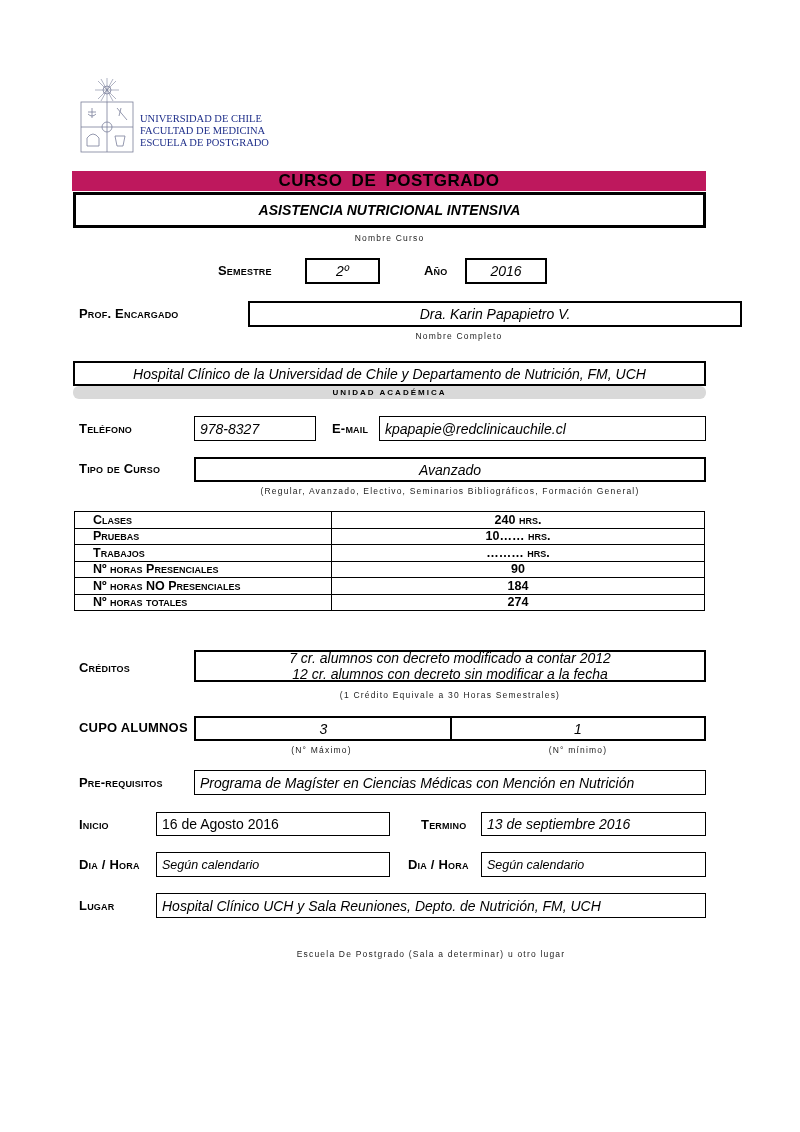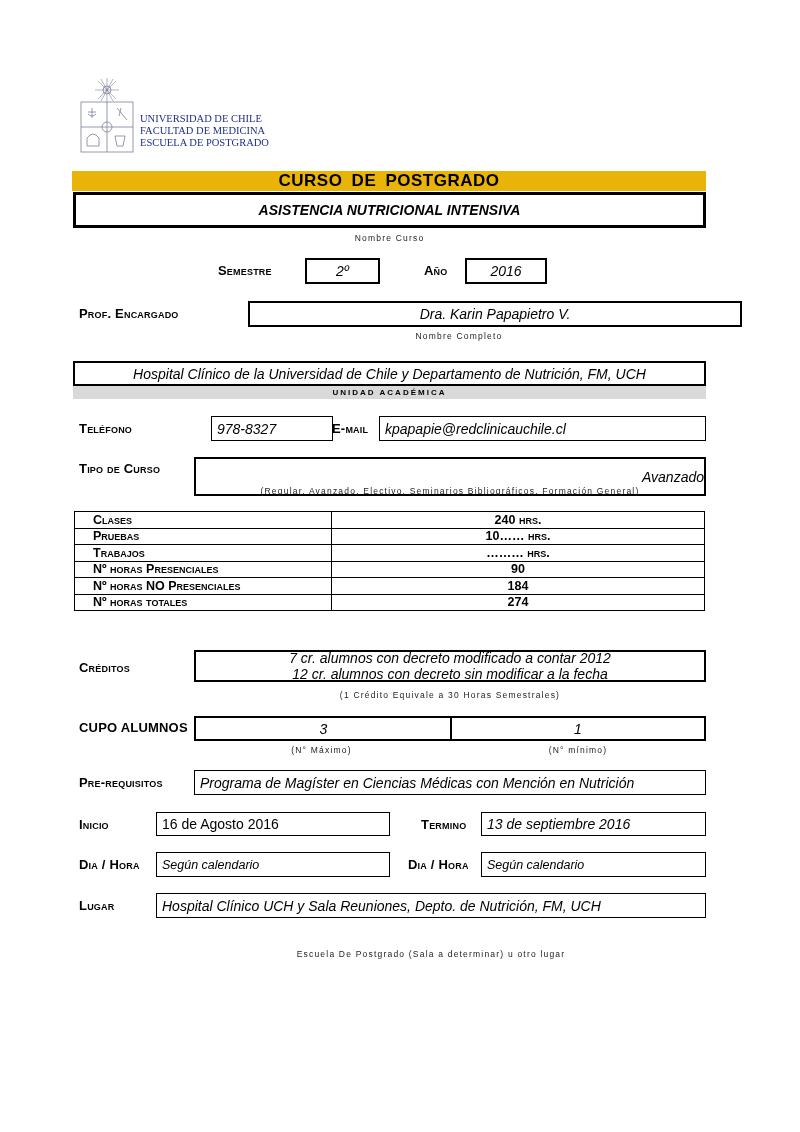--- a/index.html
+++ b/index.html
@@ -12,28 +12,28 @@
   .val { font-style:italic; font-size:14px; white-space:nowrap; }
   .center { display:flex; align-items:center; justify-content:center; }
   .left { display:flex; align-items:center; padding-left:5px; }
   .hint { position:absolute; font-size:8.5px; letter-spacing:1.2px; color:#222; white-space:nowrap; text-align:center; }
 
   
   .logo { position:absolute; left:79px; top:78px; width:56px; height:76px; }
   .logo-text { position:absolute; left:140px; top:113px; font-family:"Liberation Serif", serif;
                font-size:10.5px; line-height:12px; color:#1f2f8a; }
 
-  .title-bar { position:absolute; left:72px; top:171px; width:634px; height:20px; background:#eab308;
+  .title-bar { position:absolute; left:72px; top:171px; width:634px; height:20px; background:#be185d;
                font-size:17px; font-weight:bold; display:flex; align-items:center; justify-content:center; letter-spacing:0.5px; word-spacing:4px;}
   .course-box { left:73px; top:192px; width:633px; height:36px; border-width:3px; }
   .course-box span { font-weight:bold; font-style:italic; font-size:14px; }
 
   .unit-box { left:73px; top:361px; width:633px; height:25px; border-width:2.5px; }
   .unit-bar { position:absolute; left:73px; top:386px; width:633px; height:13px; background:#d9d9d9;
-              font-size:8px; font-weight:bold; letter-spacing:2px; display:flex; align-items:center; justify-content:center; }
+              font-size:8px; font-weight:bold; letter-spacing:2px; display:flex; align-items:center; justify-content:center;border-radius:6px; }
 
   table.hours { position:absolute; left:74px; top:511px; width:631px; border-collapse:collapse; }
   table.hours td { border:1.5px solid #000; height:15.5px; padding:0 18px; font-size:12.5px; font-weight:bold; font-variant:small-caps; }
   table.hours td.c1 { width:220px; }
   table.hours td.c2 { text-align:center; }
 
   .split { position:absolute; top:0; bottom:0; width:1.5px; background:#000; }
 </style>
 </head>
 <body>
@@ -85,30 +85,30 @@
   <span class="val">Dra. Karin Papapietro V.</span>
 </div>
 <div class="hint" style="left:212px;width:494px;top:331px;">Nombre Completo</div>
 
 <div class="box unit-box center">
   <span class="val">Hospital Clínico de la Universidad de Chile  y Departamento de Nutrición, FM, UCH</span>
 </div>
 <div class="unit-bar">UNIDAD  ACADÉMICA</div>
 
 <div class="lbl" style="left:79px;top:421px;">Teléfono</div>
-<div class="box thin left" style="left:194px;top:416px;width:122px;height:25px;margin-left:17px;">
+<div class="box thin left" style="left:194px;top:416px;width:122px;height:25px;">
   <span class="val">978-8327</span>
 </div>
 <div class="lbl" style="left:332px;top:421px;">E-mail</div>
 <div class="box thin left" style="left:379px;top:416px;width:327px;height:25px;">
   <span class="val">kpapapie@redclinicauchile.cl</span>
 </div>
 
 <div class="lbl" style="left:79px;top:461px;">Tipo de Curso</div>
-<div class="box center" style="left:194px;top:457px;width:512px;height:39px;justify-content:flex-end;">
+<div class="box center" style="left:194px;top:457px;width:512px;height:25px;">
   <span class="val">Avanzado</span>
 </div>
 <div class="hint" style="left:194px;width:512px;top:486px;">(Regular, Avanzado, Electivo, Seminarios Bibliográficos, Formación General)</div>
 
 <table class="hours">
   <tbody>
       <tr>
         <td class="c1">Clases</td>
         <td class="c2">240 hrs.</td>
       </tr>

